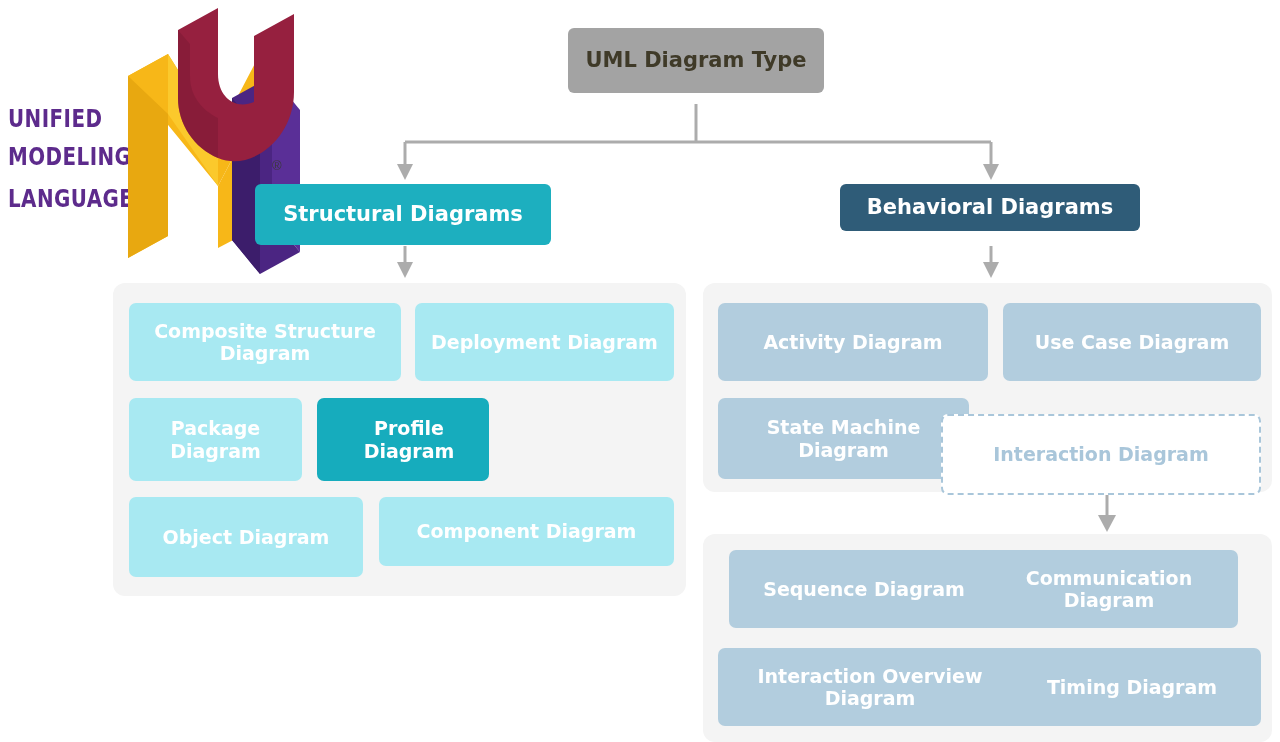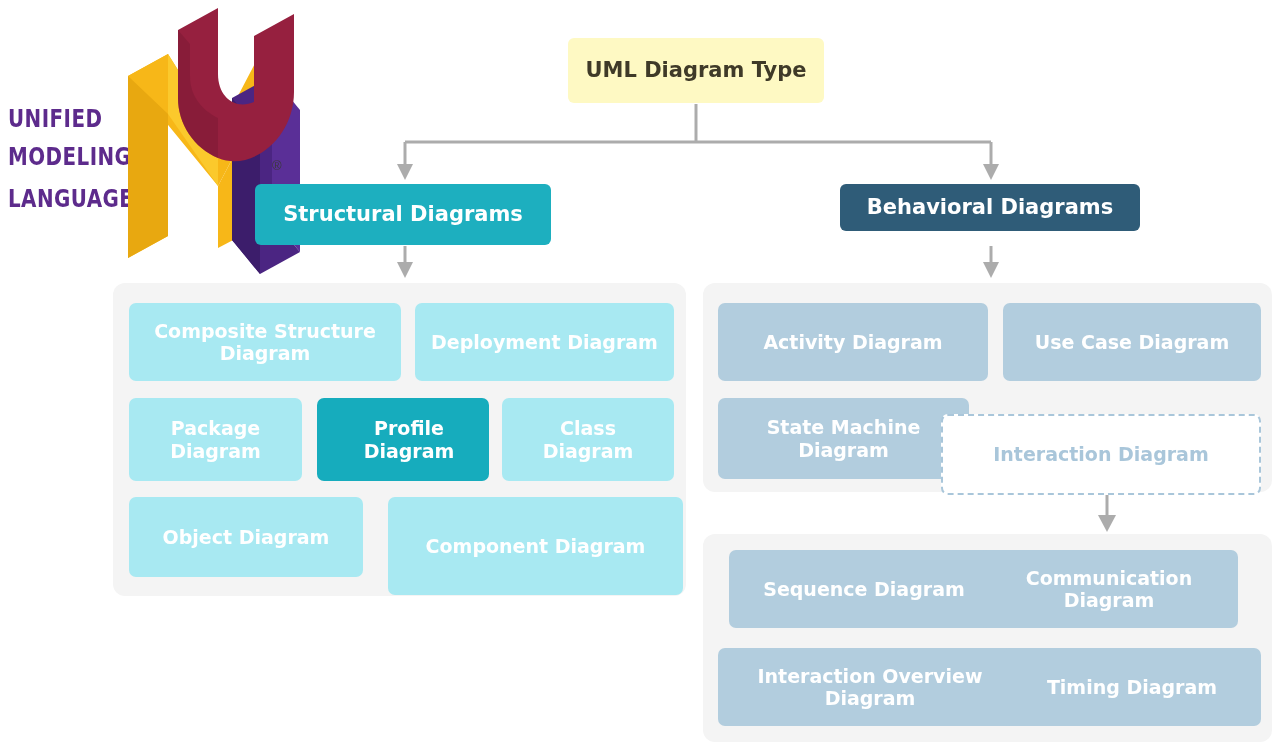--- a/index.html
+++ b/index.html
@@ -36,22 +36,22 @@
     display:flex;align-items:center;justify-content:center;text-align:center;
     border-radius:7px;
     font-family:"DejaVu Sans","Liberation Sans",sans-serif;
     font-weight:bold;
     line-height:1.18;
     color:#ffffff;
   }
   .node span{display:block;padding:0 10px;}
 
   #node-root{
-    left:568px;top:38px;width:256px;height:65px;
-    background:#fef9c3;color:#3f3a28;font-size:21px;border-radius:6px;
+    left:568px;top:28px;width:256px;height:65px;
+    background:#a3a3a3;color:#3f3a28;font-size:21px;border-radius:6px;
   }
   #node-structural{
     left:255px;top:184px;width:296px;height:61px;
     background:#1DAFBF;font-size:21px;border-radius:6px;z-index:4;
   }
   #node-behavioral{
     left:840px;top:184px;width:300px;height:47px;
     background:#2F5C78;font-size:21px;border-radius:6px;
   }
 
@@ -74,21 +74,21 @@
   }
   .tile{font-size:19px;border-radius:7px;}
 
   
   #t-composite   {left:129px;top:303px;width:272px;height:78px;}
   #t-deployment  {left:415px;top:303px;width:259px;height:78px;}
   #t-package     {left:129px;top:398px;width:173px;height:83px;}
   #t-profile     {left:317px;top:398px;width:172px;height:83px;}
   #t-class       {left:502px;top:398px;width:172px;height:83px;}
   #t-object      {left:129px;top:497px;width:234px;height:80px;}
-  #t-component   {left:379px;top:497px;width:295px;height:98px;margin-left:9px;}
+  #t-component   {left:379px;top:497px;width:295px;height:69px;}
 
   
   #t-activity    {left:718px;top:303px;width:270px;height:78px;}
   #t-usecase     {left:1003px;top:303px;width:258px;height:78px;}
   #t-statemachine{left:718px;top:398px;width:251px;height:81px;}
   #t-interaction {left:941px;top:414px;width:320px;height:81px;}
 
   
   #t-sequence    {left:718px;top:550px;width:270px;height:78px;margin-left:11px;}
   #t-communication{left:980px;top:550px;width:258px;height:78px;}
@@ -174,23 +174,20 @@
   </div>
   <div class="node tile tile-cyan" id="t-deployment">
     <span>Deployment Diagram</span>
   </div>
   <div class="node tile tile-cyan" id="t-package">
     <span>Package Diagram</span>
   </div>
   <div class="node tile tile-cyan-dark" id="t-profile">
     <span>Profile Diagram</span>
   </div>
-  <div class="node tile tile-cyan" id="t-class">
-    <span>Class Diagram</span>
-  </div>
   <div class="node tile tile-cyan" id="t-object">
     <span>Object Diagram</span>
   </div>
   <div class="node tile tile-cyan" id="t-component">
     <span>Component Diagram</span>
   </div>
 
   <div class="node tile tile-blue" id="t-activity">
     <span>Activity Diagram</span>
   </div>

